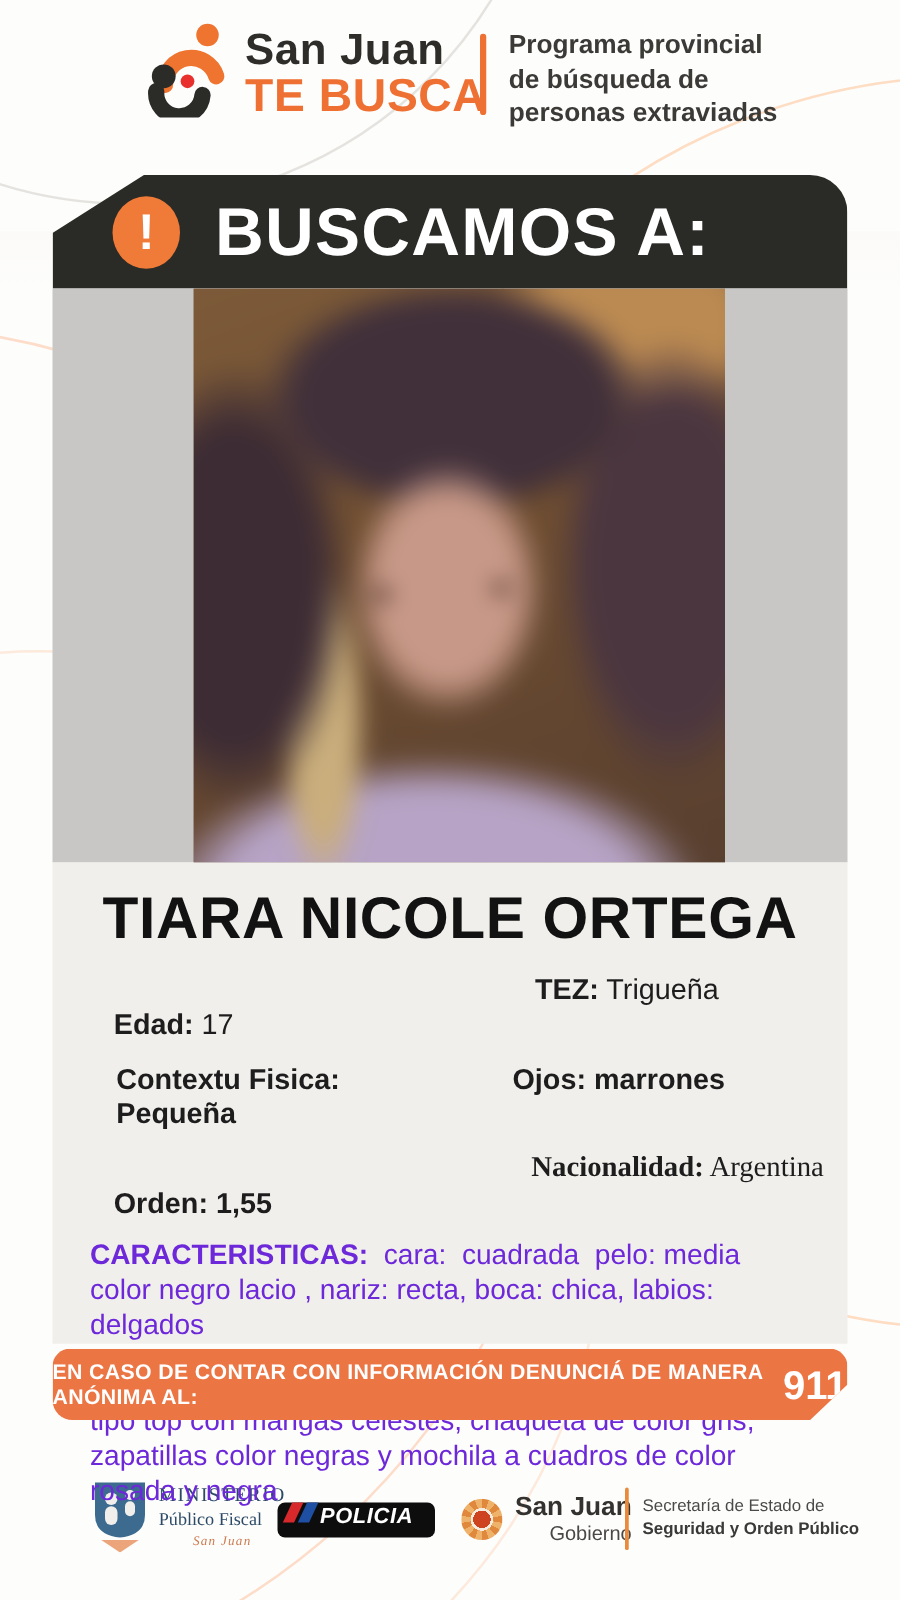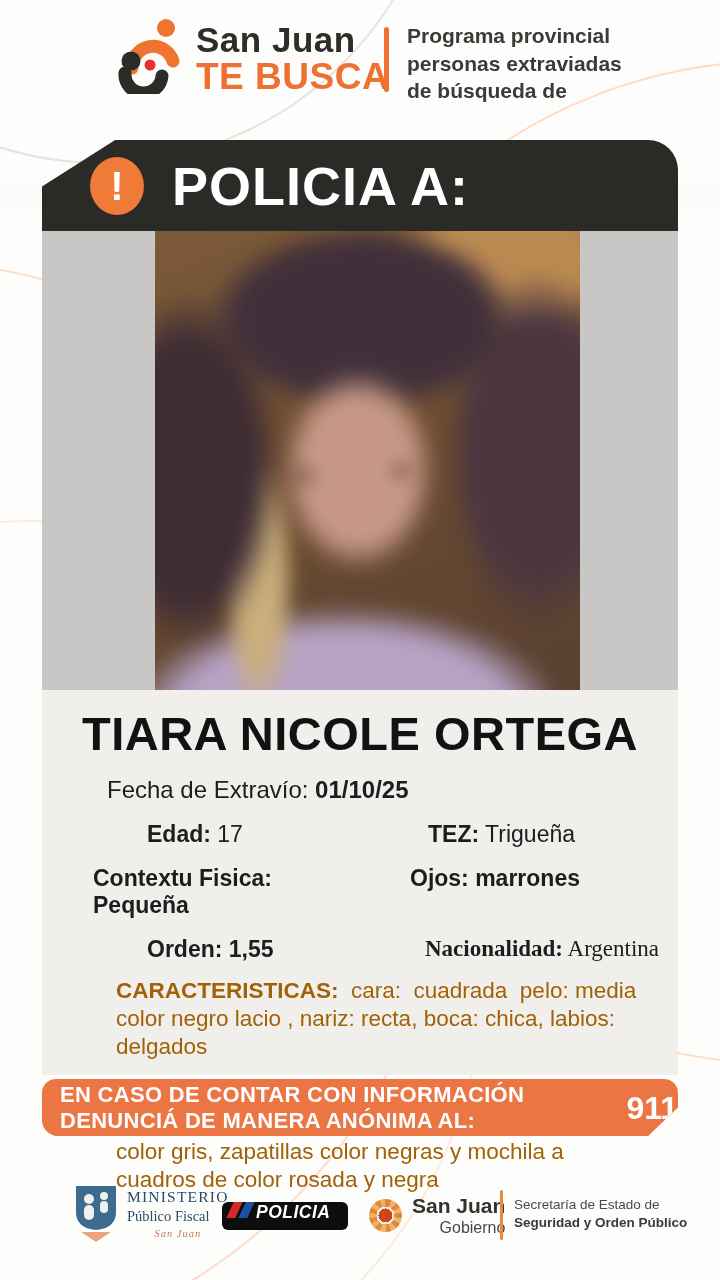--- a/index.html
+++ b/index.html
@@ -57,33 +57,33 @@
 
   
   .card-body{position:absolute;left:42px;top:690px;width:636px;height:385px;background:#f1efec;z-index:3;color:#191919;}
   .person-name{margin-top:16px;text-align:center;font-size:47px;font-weight:700;letter-spacing:.5px;color:#121212;}
   .fecha-row{margin-top:15px;padding-left:65px;font-size:24px;color:#1d1d1d;}
   .fecha-row .lbl{font-weight:400;}
   .fecha-row .val{font-weight:700;}
   .grid-row{display:flex;margin-top:17px;font-size:23px;color:#1d1d1d;}
   .grid-row .lcell{width:320px;box-sizing:border-box;}
   .grid-row .rcell{flex:1;box-sizing:border-box;}
-  .pl73{padding-left:105px;}.pl51{padding-left:51px;}
+  .pl73{padding-left:49px;margin-top:28px;}.pl51{padding-left:51px;}
   .pr66{padding-left:66px;}.pr48{padding-left:48px;}.pr63{padding-left:63px;font-family:Liberation Serif, serif;}
   .b{font-weight:700;}
-  .para{padding-left:30px;padding-right:36px;font-size:22.5px;line-height:28px;color:#a16207;white-space:pre-wrap;margin-left:44px;}
+  .para{padding-left:30px;padding-right:36px;font-size:22.5px;line-height:28px;color:#6d28d9;white-space:pre-wrap;}
   .para1{margin-top:14px;}
   .para2{margin-top:21px;}
 
   
   .alert-banner{position:absolute;left:42px;top:1079px;width:636px;height:57px;background:#ec7544;z-index:3;
     border-radius:14px 14px 0 16px;
     clip-path:polygon(0 0,100% 0,100% 50%,95.3% 100%,0 100%);
     display:flex;align-items:center;justify-content:center;color:#fff;}
-  .alert-text{font-size:22px;font-weight:700;letter-spacing:.3px;padding-left:18px;}
+  .alert-text{font-size:17px;font-weight:700;letter-spacing:.3px;}
   .alert-number{font-size:32px;font-weight:700;margin-left:8px;line-height:1;}
 
   
   .footer{position:absolute;left:0;top:1150px;width:720px;height:130px;z-index:2;}
   .mpf{position:absolute;left:74px;top:34px;display:flex;}
   .mpf-text{margin-left:9px;font-family:"Liberation Serif",serif;color:#2c4a66;margin-top:4px;}
   .mpf-l1{font-size:15.5px;letter-spacing:1.2px;}
   .mpf-l2{font-size:14.5px;margin-top:2px;}
   .mpf-l3{font-size:10.5px;margin-top:3px;color:#cd7a4e;font-style:italic;letter-spacing:1px;text-align:center;}
   .policia{position:absolute;left:222px;top:52px;width:126px;height:28px;background:#0d0d0d;border-radius:6px;
@@ -123,43 +123,39 @@
         <circle cx="12" cy="45" r="9.5" fill="#2b2b28"></circle>
         <path d="M6 57 A18 18 0 0 0 43 60" stroke="#2b2b28" stroke-width="13" fill="none" stroke-linecap="round"></path>
         <circle cx="31" cy="49" r="5.5" fill="#e8302e"></circle>
       </svg>
     </div>
     <div class="brand-word1">San Juan</div>
     <div class="brand-word2">TE BUSCA</div>
     <div class="brand-divider"></div>
     <div class="program">
       <div>Programa provincial</div>
+      <div>de búsqueda de</div>
       <div>personas extraviadas</div>
-      <div>de búsqueda de</div>
     </div>
   </div>
 
   <div class="card-banner">
     <div class="alert-dot">!</div>
-    <div class="banner-title">POLICIA A:</div>
+    <div class="banner-title">BUSCAMOS A:</div>
   </div>
 
   <div class="photo-row">
     <div class="photo">
       <div class="photo-blur"></div>
     </div>
   </div>
 
   <div class="card-body">
     <div class="person-name">TIARA NICOLE ORTEGA</div>
 
-    <div class="fecha-row">
-      <span class="lbl">Fecha de Extravío:</span>
-      <span class="val b">01/10/25</span>
-    </div>
 
     <div class="grid-row">
       <div class="lcell pl73">
         <span class="b">Edad:</span>
         <span>17</span>
       </div>
       <div class="rcell pr66">
         <span class="b">TEZ:</span>
         <span>Trigueña</span>
       </div>

